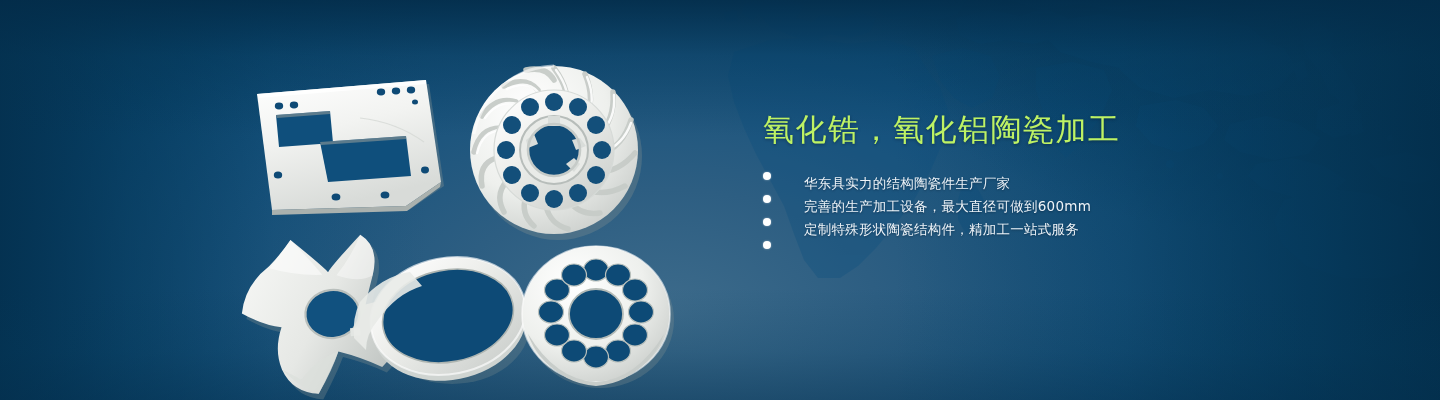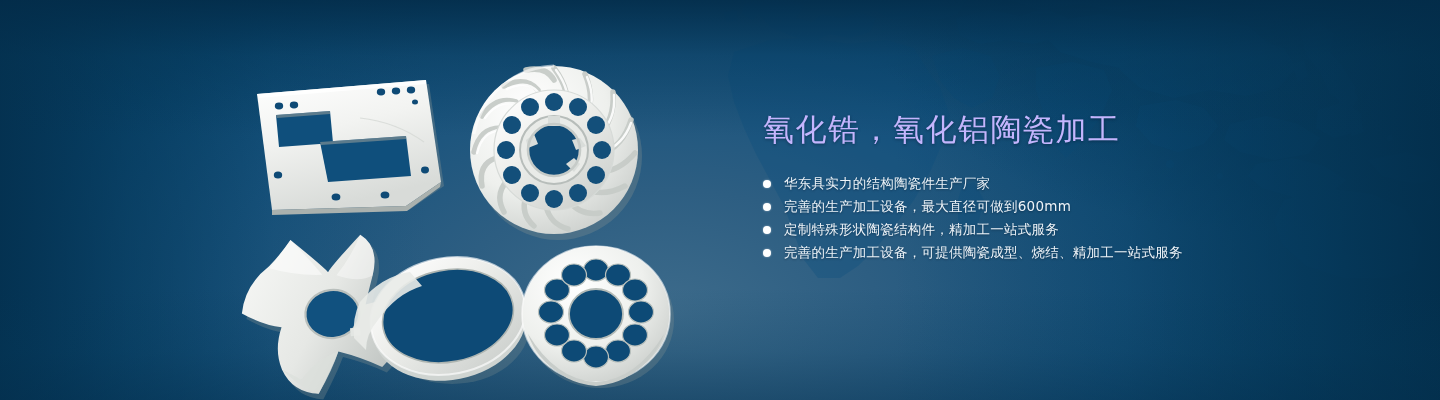--- a/index.html
+++ b/index.html
@@ -49,37 +49,38 @@
   .products{
     position:absolute; left:210px; top:30px; width:520px; height:350px;
   }
   .products svg{ width:100%; height:100%; display:block; overflow:visible; }
 
   
   .copy{
     position:absolute; left:763px; top:108px; width:560px;
   }
   .headline{
-    color:#c4b5fd;
+    color:#bef264;
     font-size:31px;
     line-height:42px;
     letter-spacing:1.5px;
     font-weight:400;
     white-space:nowrap;
     text-shadow:0 1px 3px rgba(0,20,40,.45);
   }
   .bullets{
     margin-top:22px;
     list-style:none;
   }
   .bullet{
     display:flex;
-    align-items:center;
+    align-items:flex-start;
     height:23px;
     margin-bottom:0px;
+    gap:20px;
   }
   .dot{
     width:8px; height:8px;
     border-radius:50%;
     background:#ffffff;
     flex:0 0 8px;
     margin-right:13px;
     box-shadow:0 0 2px rgba(255,255,255,.5);
   }
   .bullet-text{
@@ -352,18 +353,17 @@
       <li class="bullet">
         <span class="dot"></span>
         <span class="bullet-text">完善的生产加工设备，最大直径可做到600mm</span>
       </li>
       <li class="bullet">
         <span class="dot"></span>
         <span class="bullet-text">定制特殊形状陶瓷结构件，精加工一站式服务</span>
       </li>
       <li class="bullet">
         <span class="dot"></span>
-        <span class="bullet-text">完善的生产加工设备，可提供陶瓷成型、烧结、精加工一站式服务</span>
       </li>
     </ul>
   </div>
 
 </div>
 
 </body></html>

